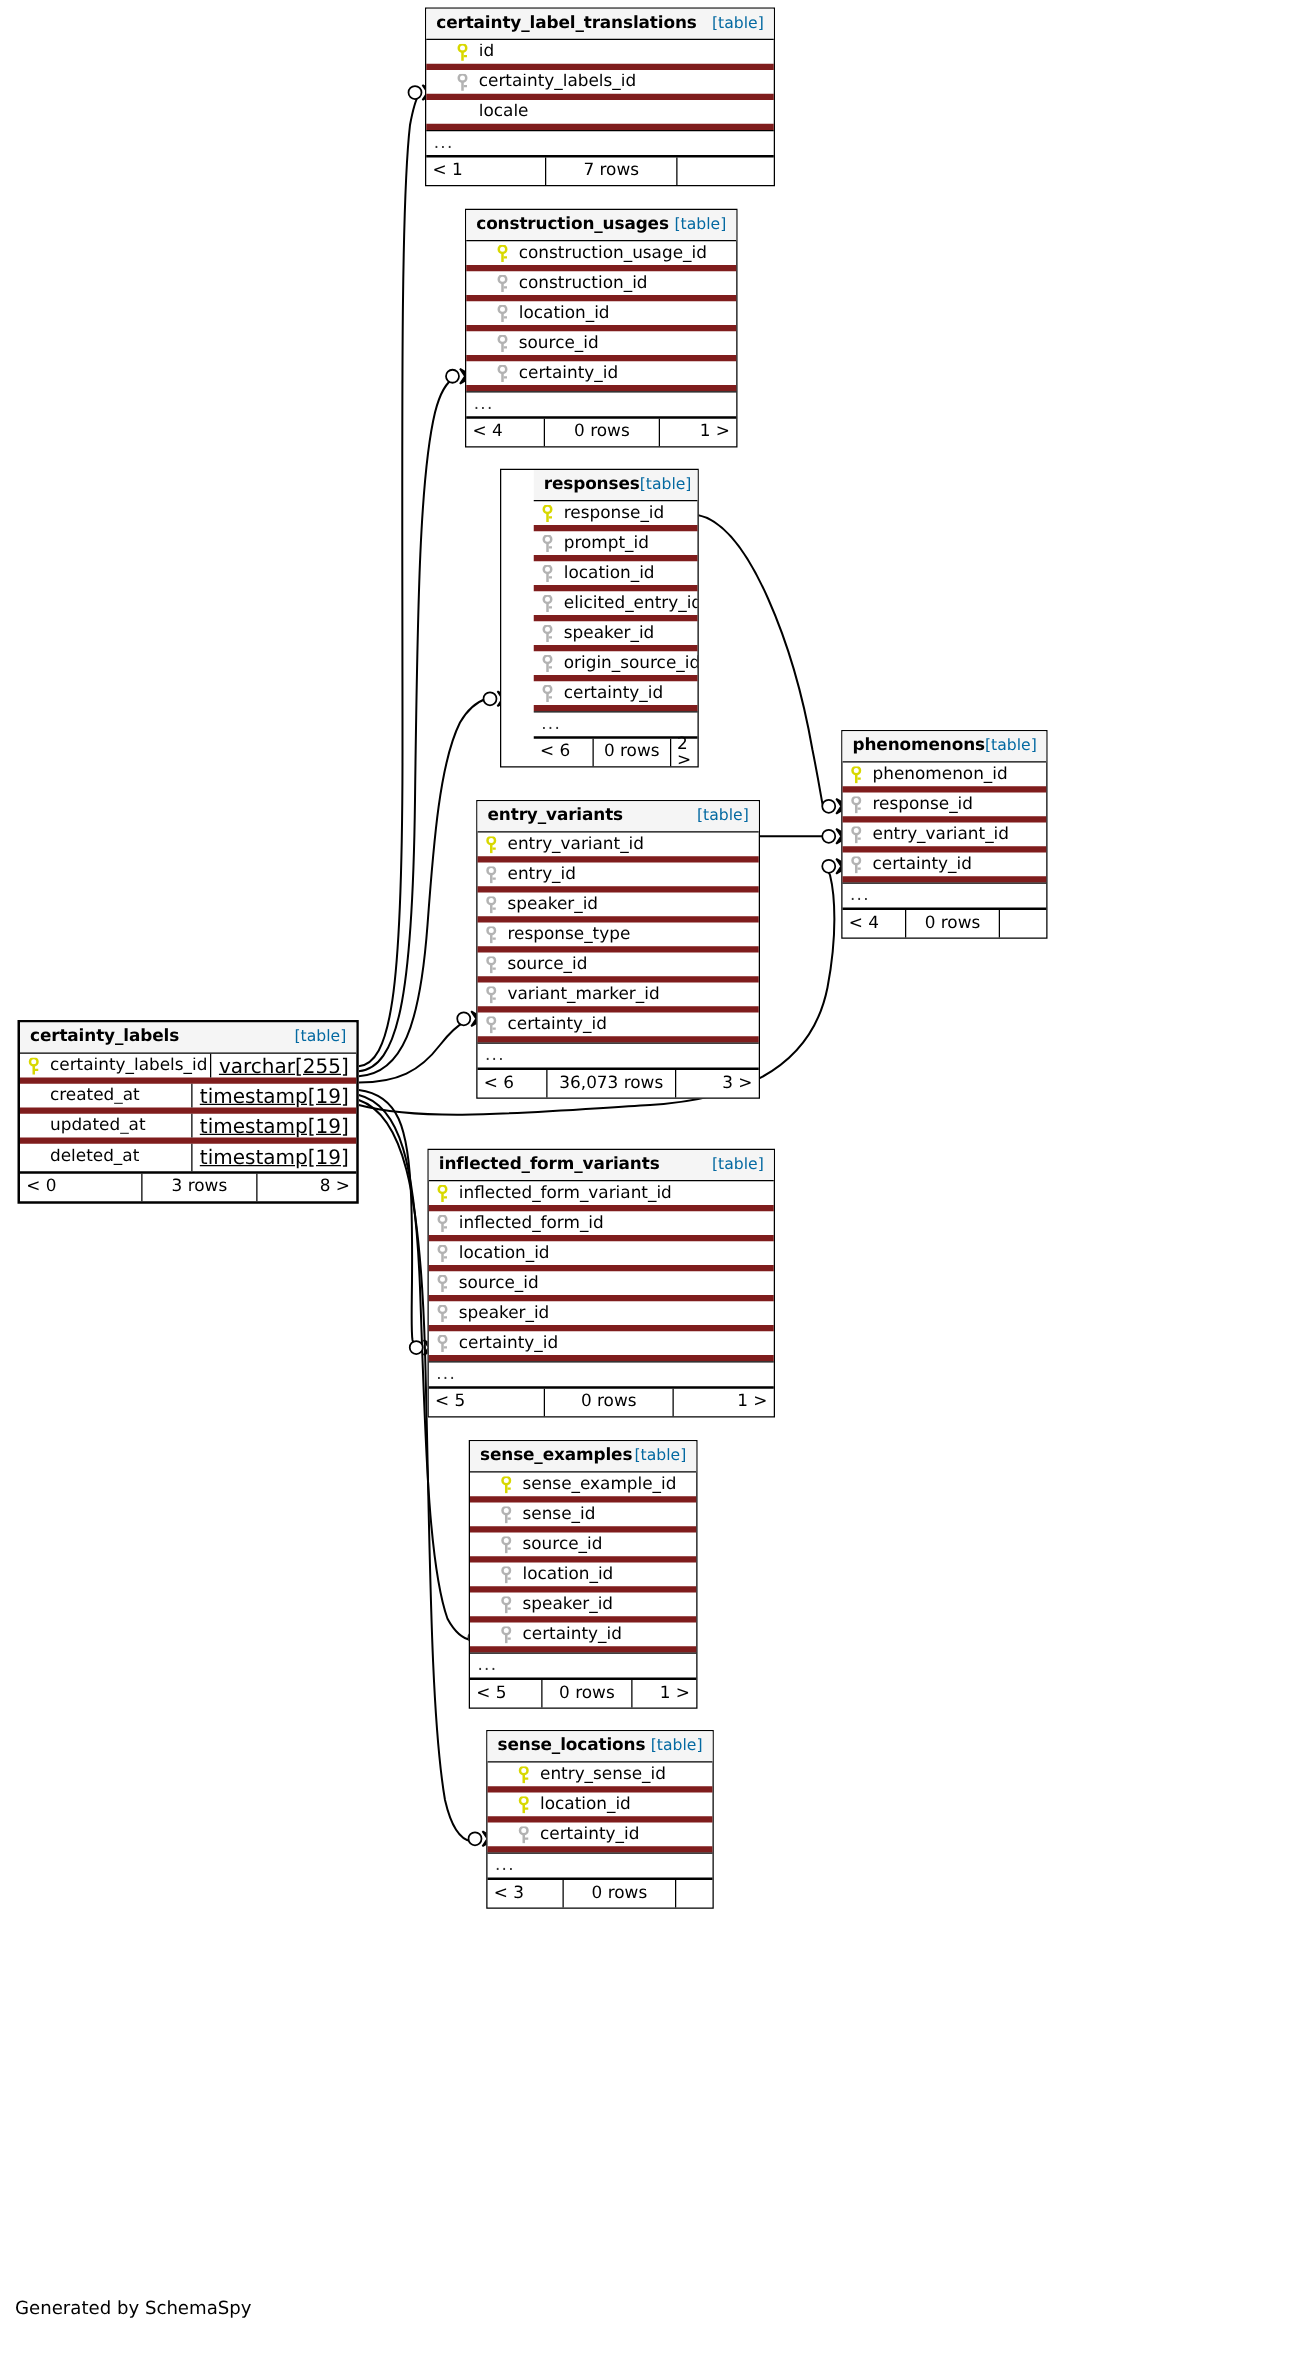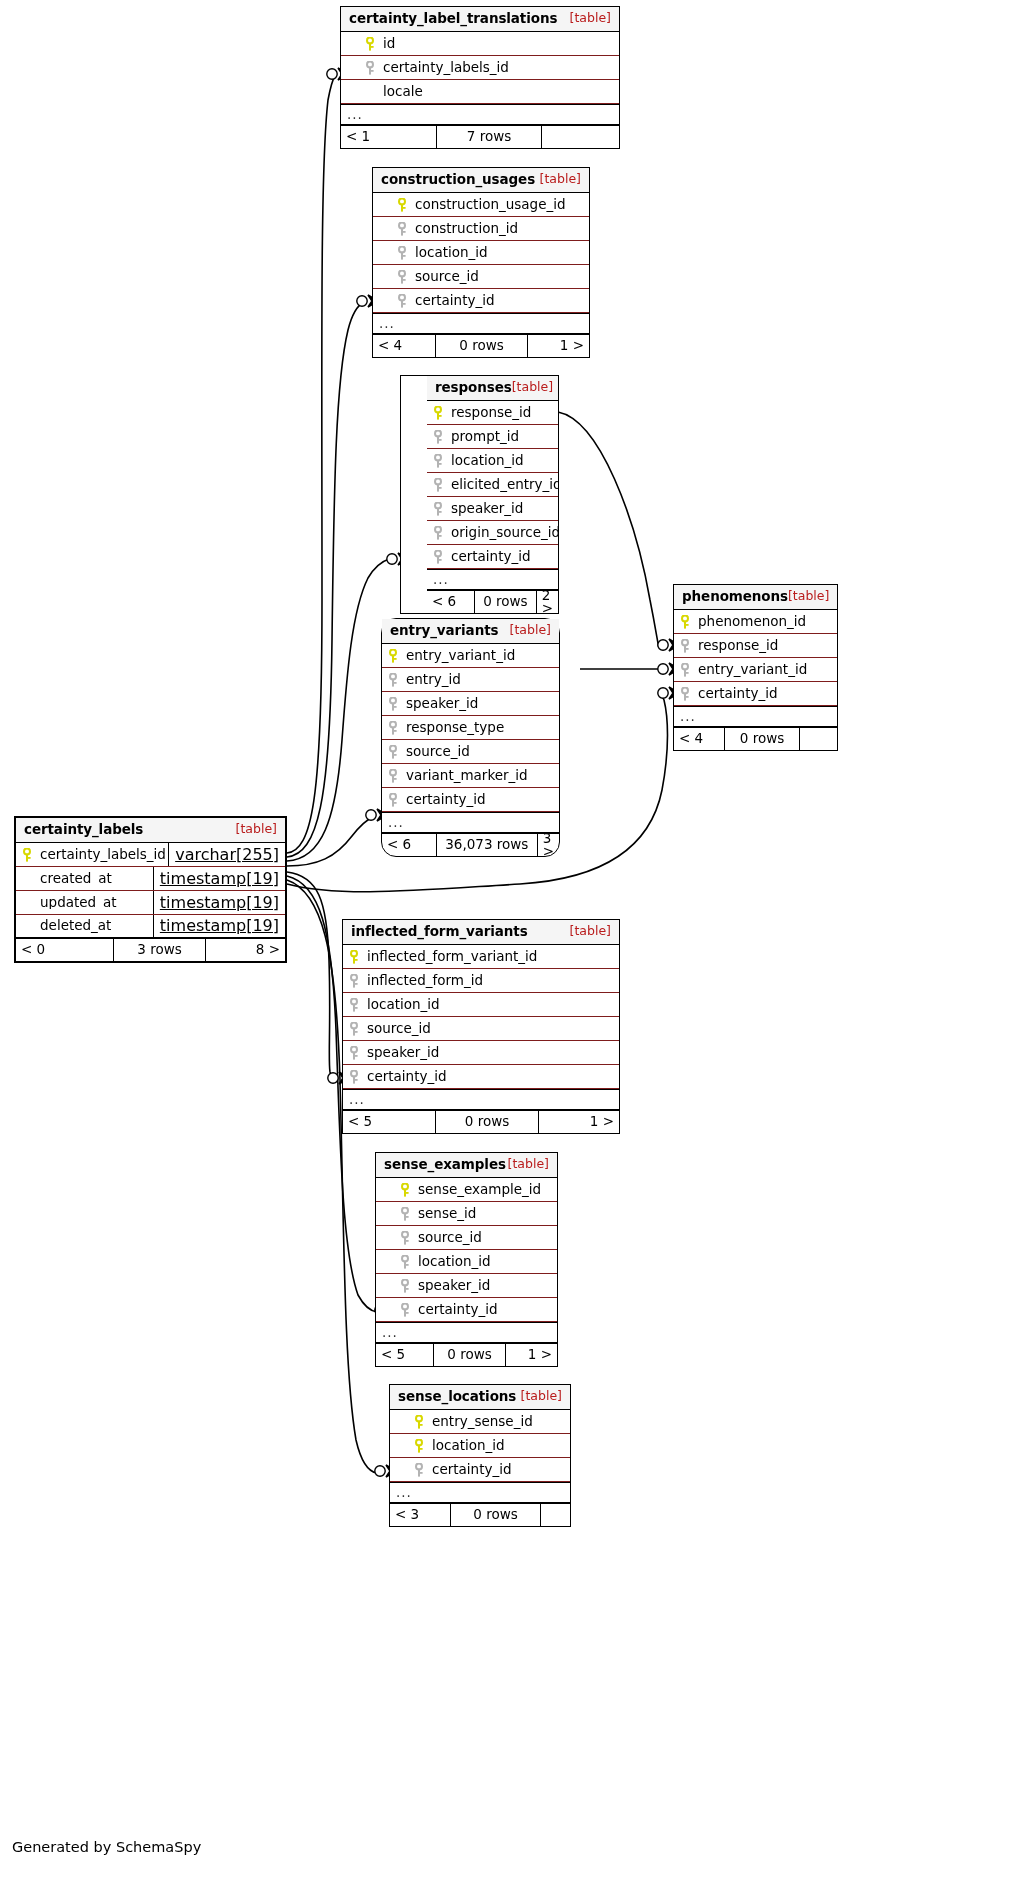--- a/index.html
+++ b/index.html
@@ -23,25 +23,25 @@
 
   .tb-title{
     display:flex;align-items:center;justify-content:space-between;
     background:#f5f5f5;
     border-bottom:1px solid #000000;
     padding:5px 8px 6px 8px;
     box-sizing:border-box;
     height:25px;
   }
   .tb-title .tname{font-weight:bold;font-size:13.5px;letter-spacing:-0.1px;}
-  .tb-title .ttag{font-size:12.5px;font-weight:normal;color:#b91c1c;}
+  .tb-title .ttag{font-size:12.5px;font-weight:normal;color:#0369a1;}
 
   .tb-row{
     display:flex;align-items:center;
-    border-bottom:1px solid #7f1d1d;
+    border-bottom:5px solid #7f1d1d;
     height:24px;box-sizing:border-box;
     padding:0;
   }
   .tb-row:last-of-type{border-bottom:none;}
   .tb-row .cellname{
     flex:1 1 auto;display:flex;align-items:center;
     padding-left:6px;gap:8px;overflow:hidden;white-space:nowrap;
     box-sizing:border-box;
   }
   .tb-row .celltype{
@@ -398,21 +398,21 @@
         </span>
     </div>
     <div class="tb-ellipsis">...</div>
     <div class="tb-foot">
       <span class="f left" style="width:50px;">&lt; 4</span>
       <span class="f center" style="width:75px;">0 rows</span>
       <span class="f right" style="flex:1;"></span>
     </div>
   </div>
 
-  <div class="table-box" id="tbl-4" style="left:381px;top:618px;width:179px;border-radius:15px;">
+  <div class="table-box" id="tbl-4" style="left:381px;top:640px;width:227px;">
     <div class="tb-title">
       <span class="tname">entry_variants</span>
       <span class="ttag">[table]</span>
     </div>
     <div class="tb-row">
       <span class="cellname">
           <span class="key">
             <svg width="10" height="14" viewBox="0 0 10 14">
               <circle cx="5" cy="3.4" r="3" fill="none" stroke="#d8d800" stroke-width="2"></circle>
               <rect x="4" y="5.6" width="2" height="8" fill="#d8d800"></rect>

